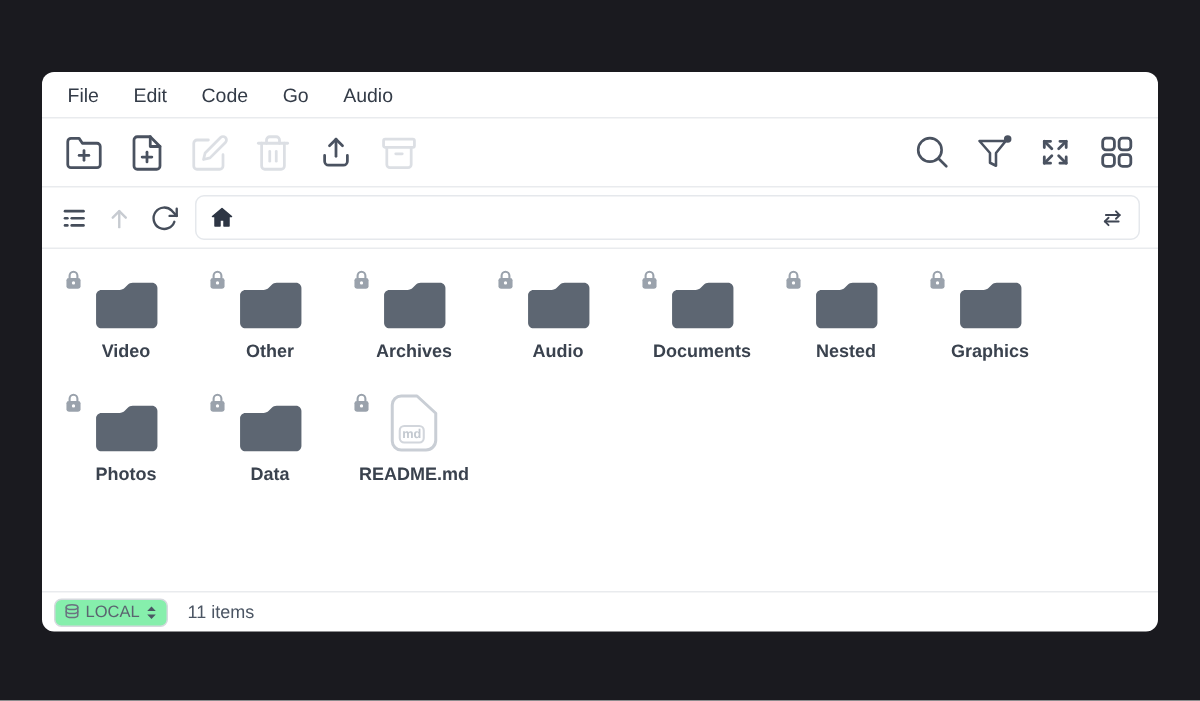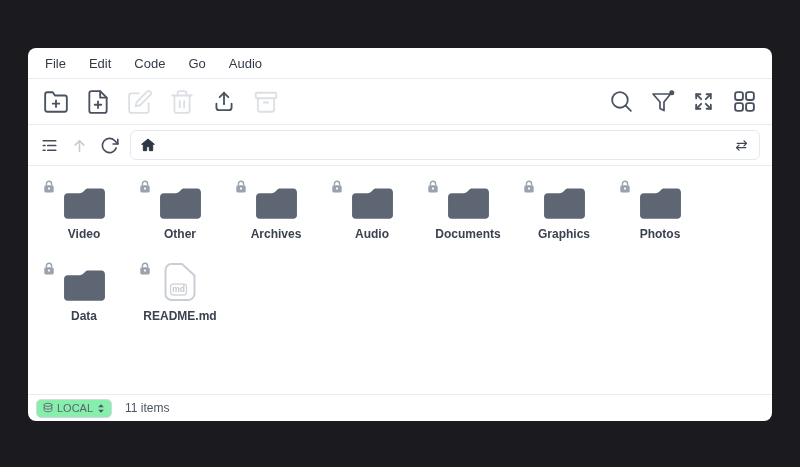--- a/index.html
+++ b/index.html
@@ -296,20 +296,34 @@
       <path d="M3.4 5.3V3.9c0-1.5 1.1-2.7 2.6-2.7s2.6 1.2 2.6 2.7v1.4" fill="none" stroke="#9aa2ac" stroke-width="1.4"></path>
       <rect x="1.3" y="5.3" width="9.4" height="7.2" rx="1.6" fill="#9aa2ac"></rect>
       <circle cx="6" cy="8.6" r="1.1" fill="#ffffff"></circle>
     </svg>
     <span class="icon-wrap">
       <svg class="icon-folder" width="45" height="33" viewBox="0 0 44 32">
         <path d="M2 9.5 C2 7.6 3.6 6 5.5 6 H17.3 C18.6 6 19.8 5.5 20.7 4.6 L22.5 2.8 C23.4 1.9 24.6 1.4 25.9 1.4 H38.5 C40.4 1.4 42 3 42 4.9 V27.5 C42 29.4 40.4 31 38.5 31 H5.5 C3.6 31 2 29.4 2 27.5 Z" fill="#5d6672"></path>
       </svg>
 
     </span>
+    <span class="file-label">Nested</span>
+  </div>
+      <div class="file-cell">
+    <svg class="lock-badge" viewBox="0 0 12 14">
+      <path d="M3.4 5.3V3.9c0-1.5 1.1-2.7 2.6-2.7s2.6 1.2 2.6 2.7v1.4" fill="none" stroke="#9aa2ac" stroke-width="1.4"></path>
+      <rect x="1.3" y="5.3" width="9.4" height="7.2" rx="1.6" fill="#9aa2ac"></rect>
+      <circle cx="6" cy="8.6" r="1.1" fill="#ffffff"></circle>
+    </svg>
+    <span class="icon-wrap">
+      <svg class="icon-folder" width="45" height="33" viewBox="0 0 44 32">
+        <path d="M2 9.5 C2 7.6 3.6 6 5.5 6 H17.3 C18.6 6 19.8 5.5 20.7 4.6 L22.5 2.8 C23.4 1.9 24.6 1.4 25.9 1.4 H38.5 C40.4 1.4 42 3 42 4.9 V27.5 C42 29.4 40.4 31 38.5 31 H5.5 C3.6 31 2 29.4 2 27.5 Z" fill="#5d6672"></path>
+      </svg>
+
+    </span>
     <span class="file-label">Graphics</span>
   </div>
       <div class="file-cell">
     <svg class="lock-badge" viewBox="0 0 12 14">
       <path d="M3.4 5.3V3.9c0-1.5 1.1-2.7 2.6-2.7s2.6 1.2 2.6 2.7v1.4" fill="none" stroke="#9aa2ac" stroke-width="1.4"></path>
       <rect x="1.3" y="5.3" width="9.4" height="7.2" rx="1.6" fill="#9aa2ac"></rect>
       <circle cx="6" cy="8.6" r="1.1" fill="#ffffff"></circle>
     </svg>
     <span class="icon-wrap">
       <svg class="icon-folder" width="45" height="33" viewBox="0 0 44 32">

